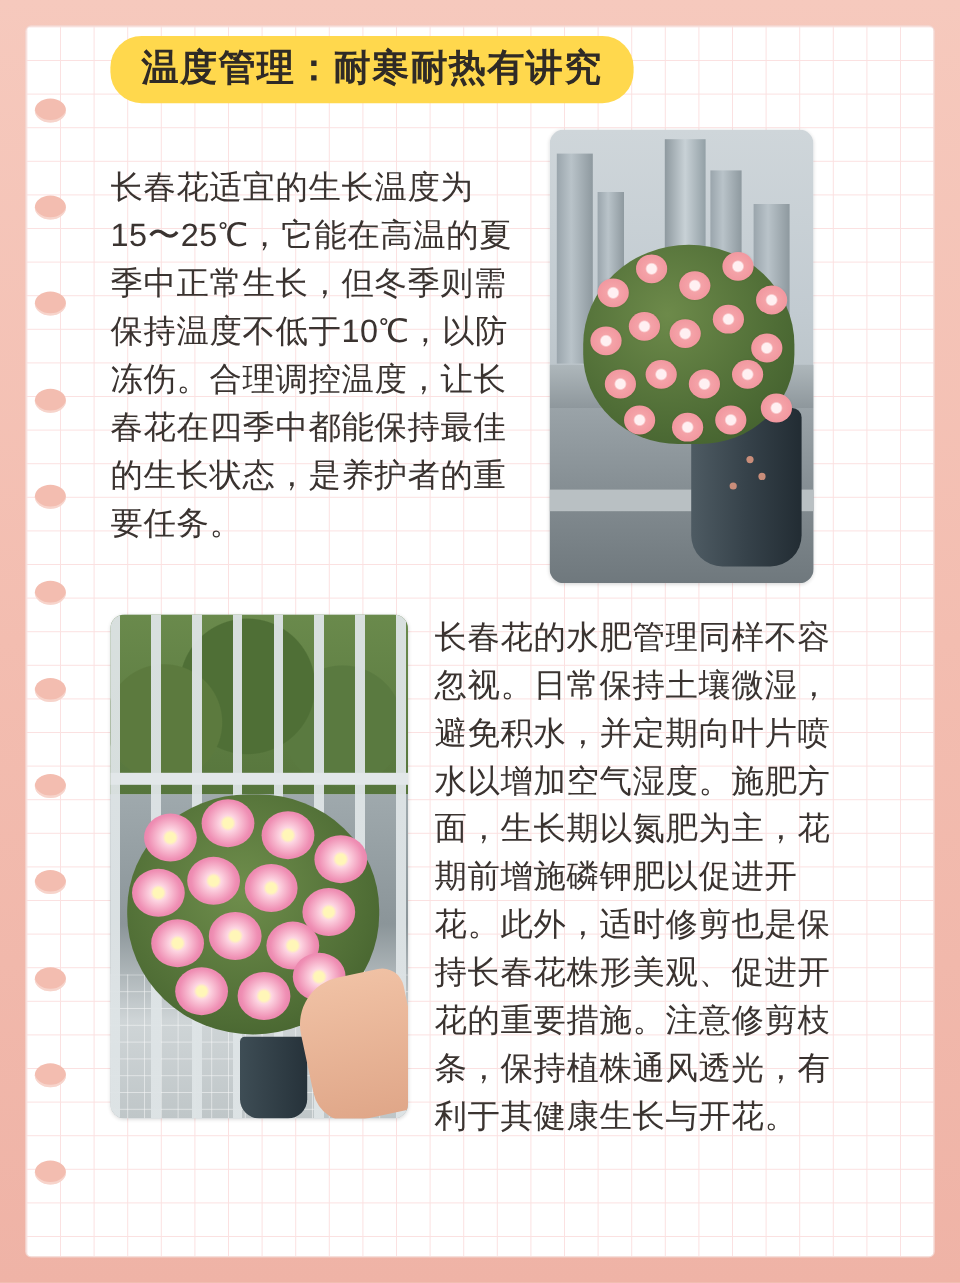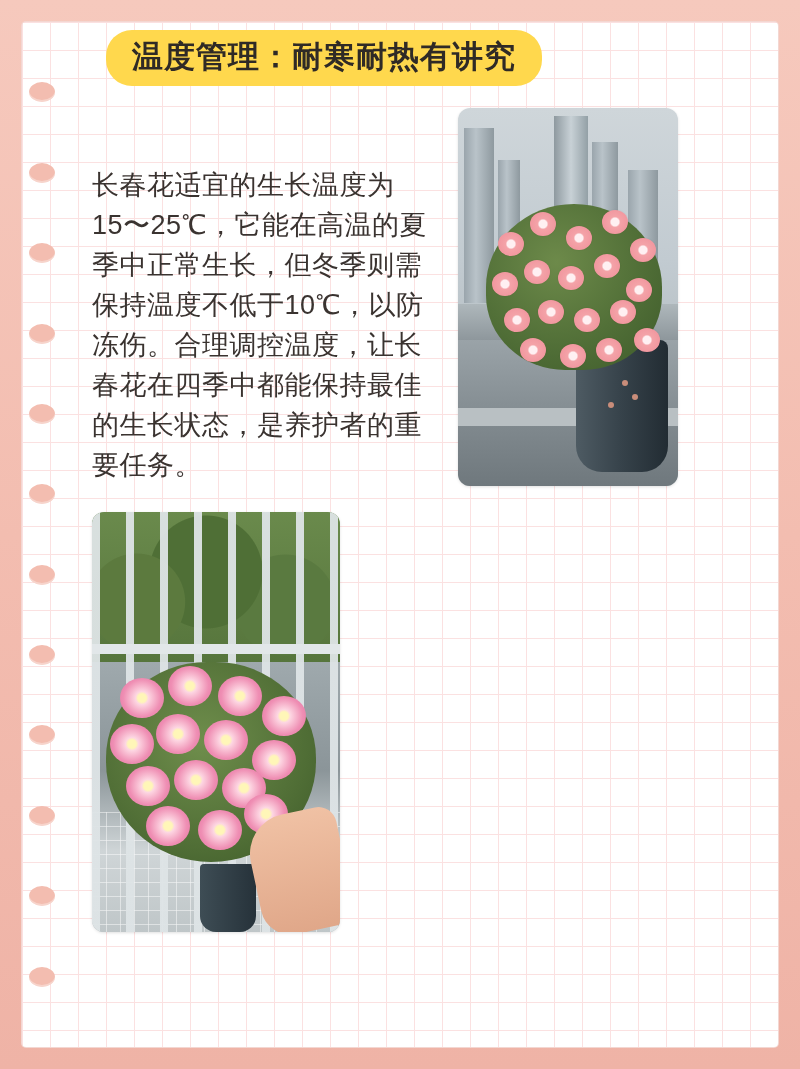--- a/index.html
+++ b/index.html
@@ -72,29 +72,29 @@
     display: inline-block;
     font-size: 31px;
     font-weight: bold;
     color: #2f2a26;
     padding: 9px 26px 11px 26px;
     border-radius: 26px;
     letter-spacing: 1px;
     white-space: nowrap;
     line-height: 1.15;
   }
-  .banner.yellow { background: #ffd84d; margin-left: 14px; }
+  .banner.yellow { background: #ffd84d; }
   .banner.orange { background: #ffb347; margin-left: 4px; }
 
   
   .sec1 {
     display: flex;
     gap: 18px;
     margin-top: 22px;
-    align-items: flex-end;
+    align-items: center;
   }
   .sec1 .text {
     width: 348px;
   }
   .body-text {
     font-size: 27px;
     line-height: 1.48;
     color: #3a3330;
     letter-spacing: .5px;
     text-align: left;
@@ -322,17 +322,20 @@
               <div class="f" style="left:116px; top:106px;"></div>
               <div class="f" style="left:40px;  top:144px;"></div>
               <div class="f" style="left:92px;  top:148px;"></div>
               <div class="f" style="left:138px; top:132px;"></div>
             </div>
             <div class="pot2"></div>
             <div class="hand2"></div>
           </div>
         </div>
 
+        <div class="text">
+          <div class="body-text">长春花的水肥管理同样不容忽视。日常保持土壤微湿，避免积水，并定期向叶片喷水以增加空气湿度。施肥方面，生长期以氮肥为主，花期前增施磷钾肥以促进开花。此外，适时修剪也是保持长春花株形美观、促进开花的重要措施。注意修剪枝条，保持植株通风透光，有利于其健康生长与开花。</div>
+        </div>
       </div>
     </div>
 
   </div>
 </div>
 
 </body></html>

